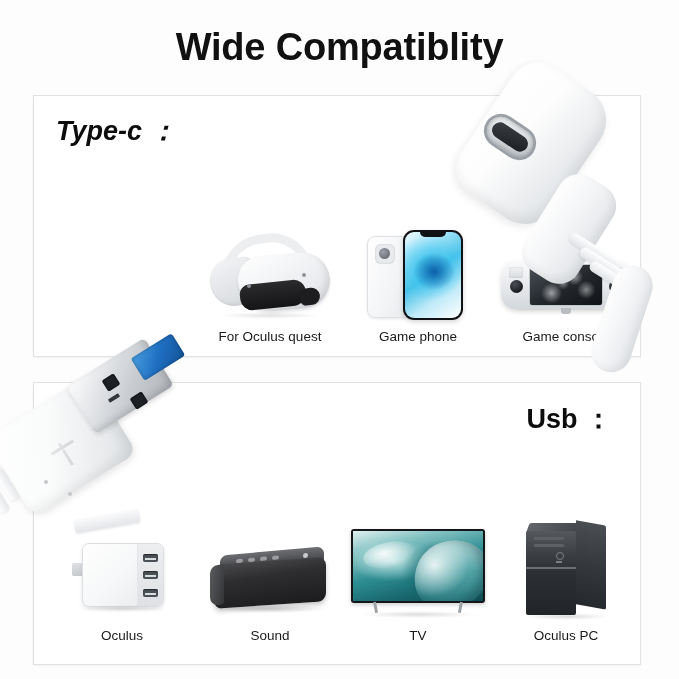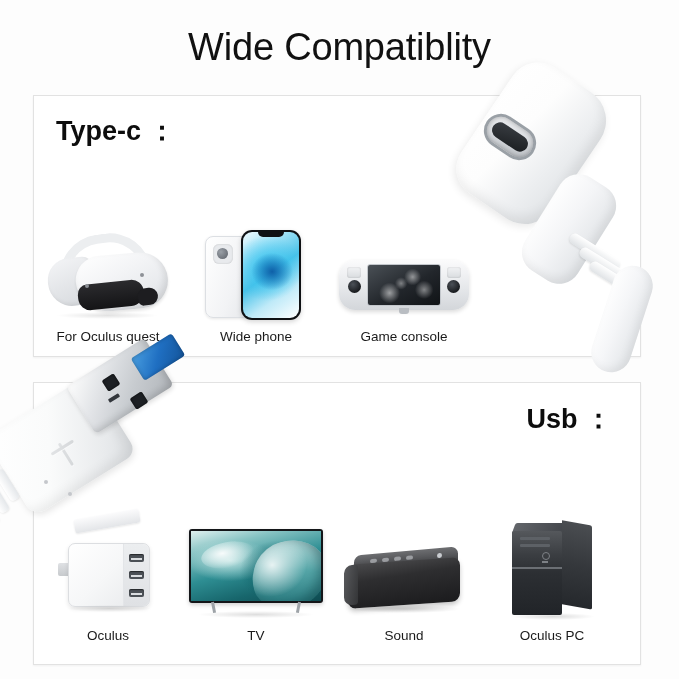--- a/index.html
+++ b/index.html
@@ -19,21 +19,21 @@
   }
 
   
   .title {
     position: absolute;
     left: 0;
     top: 26px;
     width: 679px;
     text-align: center;
     font-size: 38px;
-    font-weight: normal;
+    font-weight: bold;
     letter-spacing: -0.2px;
     color: #111111;
     white-space: nowrap;
   }
 
   
   .panel {
     position: absolute;
     background: #ffffff;
     border: 1px solid #e2e2e2;
@@ -42,29 +42,29 @@
   #panel-typec { left: 33px; top: 95px; width: 606px; height: 260px; }
   #panel-usb   { left: 33px; top: 382px; width: 606px; height: 281px; }
 
   .panel-label {
     position: absolute;
     font-size: 27px;
     font-weight: bold;
     color: #0d0d0d;
     white-space: nowrap;
   }
-  #label-typec { left: 22px; top: 17px; }
+  #label-typec { left: 22px; top: 17px; font-style: italic; }
   #label-usb   { right: 28px; top: 18px; text-align: center; }
 
   
   .row {
     position: absolute;
     display: flex;
     align-items: flex-end;
-    justify-content: flex-start;
+    justify-content: flex-end;
     left: 0;
     width: 100%;
   }
   #row-typec { top: 118px; height: 130px; }
   #row-usb   { top: 110px; height: 150px; }
 
   .device {
     position: relative;
     width: 148px;
     display: flex;
@@ -592,21 +592,21 @@
           <div class="phones">
             <div class="phone-back">
                 <div class="phone-cam"></div>
               </div>
             <div class="phone-front">
               <div class="phone-notch"></div>
               <div class="phone-screen"></div>
             </div>
           </div>
         </div>
-        <div class="device-label">Wide phone</div>
+        <div class="device-label">Game phone</div>
       </div>
 
 
       <div class="device">
         <div class="device-art">
           <div class="console">
             <div class="gc-body"></div>
             <div class="gc-screen"></div>
             <div class="gc-dpad"></div>
             <div class="gc-btns"></div>
@@ -635,37 +635,20 @@
               <div class="ch-face">
                 <div class="ch-port"></div>
                 <div class="ch-port"></div>
                 <div class="ch-port"></div>
               </div>
             </div>
             <div class="ch-shadow"></div>
           </div>
         </div>
         <div class="device-label">Oculus</div>
-      </div>
-
-      <div class="device">
-        <div class="device-art">
-          <div class="tv">
-            <div class="tv-frame">
-              <div class="tv-screen">
-                <div class="tv-foam"></div>
-                <div class="tv-wave"></div>
-              </div>
-            </div>
-            <div class="tv-stand-l"></div>
-            <div class="tv-stand-r"></div>
-            <div class="tv-shadow"></div>
-          </div>
-        </div>
-        <div class="device-label">TV</div>
       </div>
 
       <div class="device">
         <div class="device-art">
           <div class="speaker">
             <div class="sp-top">
               <div class="sp-ctrl c1"></div>
               <div class="sp-ctrl c2"></div>
               <div class="sp-ctrl c3"></div>
               <div class="sp-ctrl c4"></div>
@@ -674,20 +657,37 @@
             <div class="sp-body"></div>
             <div class="sp-cap"></div>
             <div class="sp-shadow"></div>
           </div>
         </div>
         <div class="device-label">Sound</div>
       </div>
 
       <div class="device">
         <div class="device-art">
+          <div class="tv">
+            <div class="tv-frame">
+              <div class="tv-screen">
+                <div class="tv-foam"></div>
+                <div class="tv-wave"></div>
+              </div>
+            </div>
+            <div class="tv-stand-l"></div>
+            <div class="tv-stand-r"></div>
+            <div class="tv-shadow"></div>
+          </div>
+        </div>
+        <div class="device-label">TV</div>
+      </div>
+
+      <div class="device">
+        <div class="device-art">
           <div class="pc">
             <div class="pc-top"></div>
             <div class="pc-side"></div>
             <div class="pc-front"></div>
             <div class="pc-bay"></div>
             <div class="pc-bay2"></div>
             <div class="pc-pwr"></div>
             <div class="pc-ports"></div>
             <div class="pc-panelsplit"></div>
             <div class="pc-shadow"></div>

